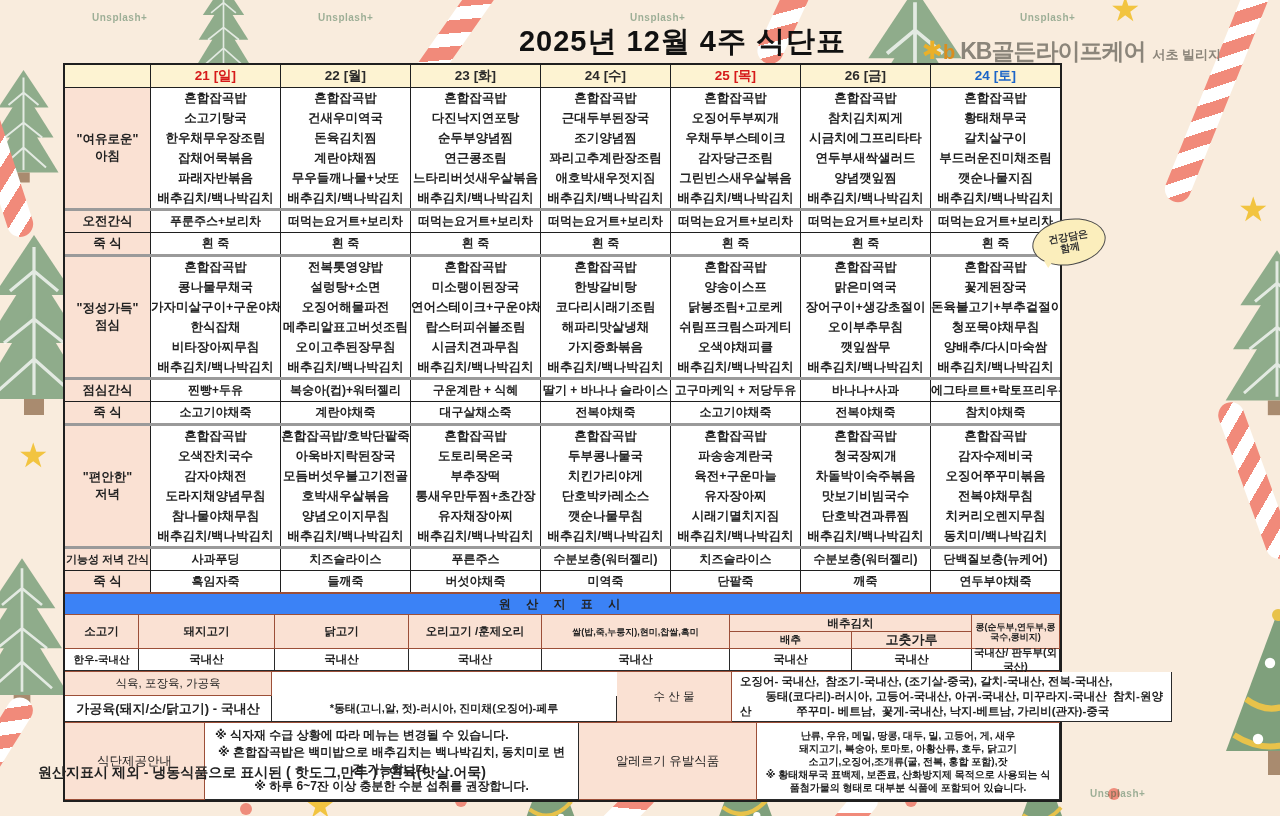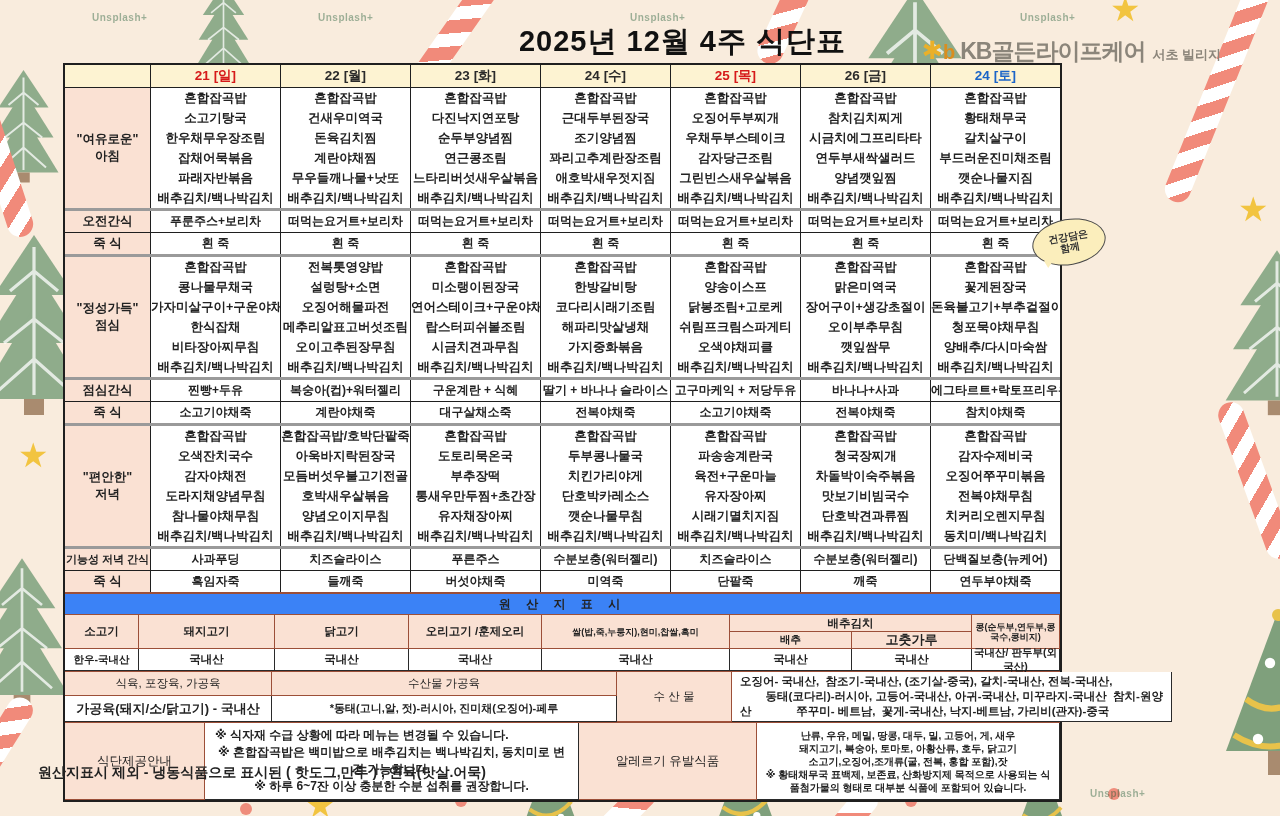--- a/index.html
+++ b/index.html
@@ -471,21 +471,20 @@
       <div class="w" style="grid-row:3;grid-column:4" data-name="origin-value">국내산</div>
       <div class="w" style="grid-row:3;grid-column:5" data-name="origin-value">국내산</div>
       <div class="w" style="grid-row:3;grid-column:6" data-name="origin-value">국내산</div>
       <div class="w" style="grid-row:3;grid-column:7" data-name="origin-value">국내산</div>
       <div class="w" style="grid-row:3;grid-column:8;font-size:10.5px" data-name="origin-value">국내산/ 판두부(외국산)</div>
     </div>
 
     <div class="pg" data-name="processed-origin-table" style="border-top:1.5px solid #9c4f38">
       <div class="p" style="grid-row:1;grid-column:1" data-name="processed-meat-header">식육, 포장육, 가공육</div>
       <div class="w" style="grid-row:2;grid-column:1;font-size:13px" data-name="processed-meat-value">가공육(돼지/소/닭고기) - 국내산</div>
-      <div class="p" style="grid-row:1;grid-column:2" data-name="processed-seafood-header">수산물 가공육</div>
       <div class="w" style="grid-row:2;grid-column:2;font-size:11px" data-name="processed-seafood-value">*동태(고니,알, 젓)-러시아, 진미채(오징어)-페루</div>
       <div class="p" style="grid-row:1/3;grid-column:3" data-name="seafood-label">수 산 물</div>
       <div class="w seafood pre" style="grid-row:1/3;grid-column:4" data-name="seafood-origin-list">
         <div data-name="seafood-origin-line">오징어- 국내산,  참조기-국내산, (조기살-중국), 갈치-국내산, 전복-국내산,</div>
         <div data-name="seafood-origin-line">        동태(코다리)-러시아, 고등어-국내산, 아귀-국내산, 미꾸라지-국내산  참치-원양</div>
         <div data-name="seafood-origin-line">산              쭈꾸미- 베트남,  꽃게-국내산, 낙지-베트남, 가리비(관자)-중국</div>
       </div>
     </div>
 
     <div class="bg" data-name="notice-allergy-row" style="border-top:1.5px solid #9c4f38">

